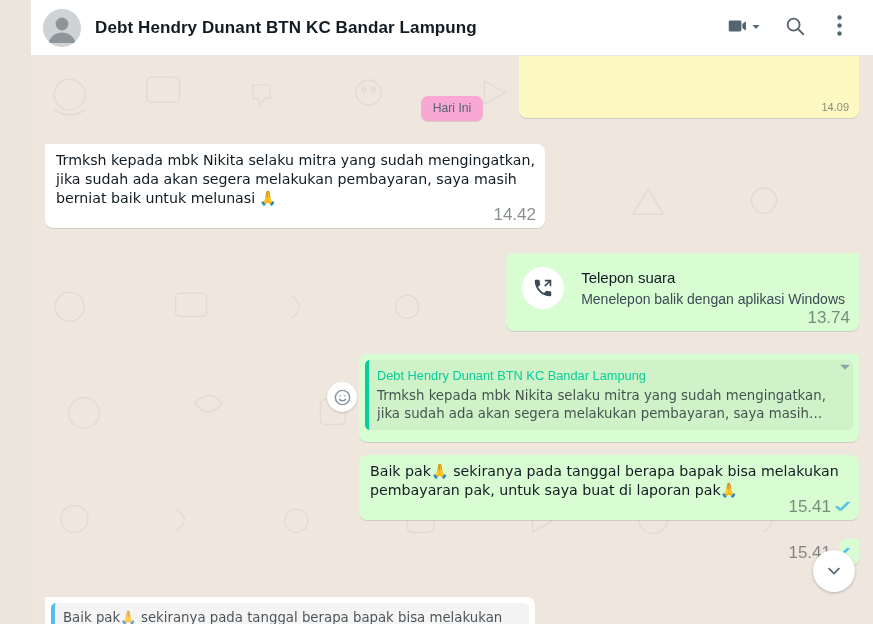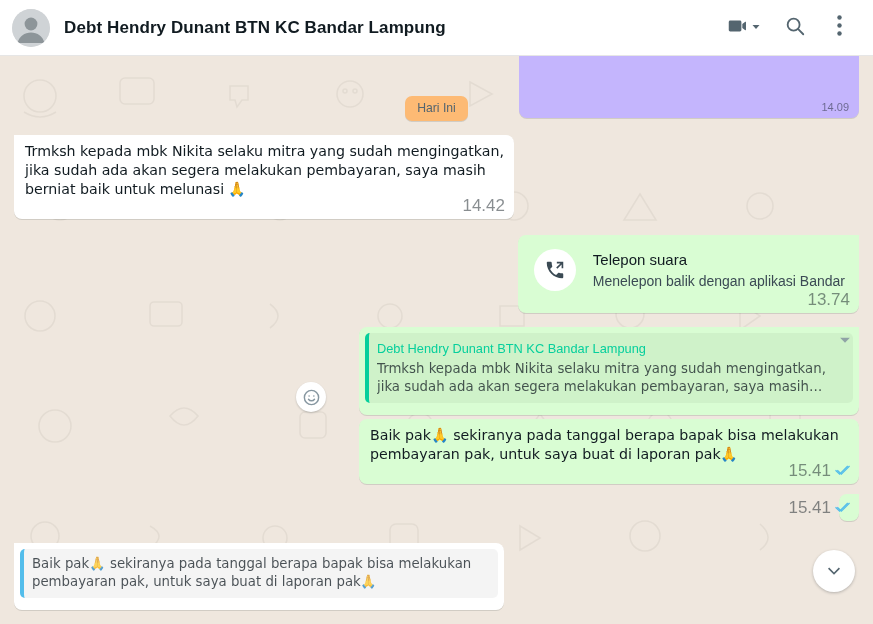--- a/index.html
+++ b/index.html
@@ -8,20 +8,21 @@
     width: 873px; height: 624px;
     overflow: hidden;
     font-family: "Liberation Sans", sans-serif;
     background: #ece5dd;
   }
   .app {
     position: relative;
     width: 873px; height: 624px;
     display: flex; flex-direction: column;
     overflow: hidden;
+    padding-left: 31px;
   }
   
   .header {
     height: 56px; min-height: 56px;
     background: #fff;
     display: flex; align-items: center;
     padding: 0 14px 0 12px;
     border-bottom: 1px solid #e6e6e6;
     position: relative;
     z-index: 5;
@@ -80,34 +81,35 @@
   .bubble {
     position: relative;
     max-width: 500px;
     border-radius: 8px;
     padding: 7px 9px 20px 11px;
     font-size: 14.2px;
     line-height: 19px;
     color: #111b21;
     box-shadow: 0 1px .5px rgba(11,20,26,.13);
     word-wrap: break-word;
+    margin-top: 9px;
   }
   .bubble.in  { background: #ffffff; border-top-left-radius: 0; }
   .bubble.out { background: #d9fdd3; border-top-right-radius: 0; }
   .bubble .time {
     position: absolute;
     right: 9px; bottom: 4px;
     font-size: 17px;
     color: rgba(17,27,33,.5);
     display: flex; align-items: center; gap: 3px;
     white-space: nowrap;
   }
   .ticks { color: #53bdeb; display: inline-flex; }
   .daypill {
-    background: #fdba74;
+    background: #f9a8d4;
     color: #54656f;
     font-size: 12.2px;
     padding: 5px 12px 6px;
     border-radius: 7px;
     box-shadow: 0 1px .5px rgba(11,20,26,.13);
   }
   
   .callbubble {
     display: flex; align-items: center;
     gap: 17px;
@@ -168,21 +170,21 @@
     display: flex; align-items: center; justify-content: center;
     box-shadow: 0 1px 3px rgba(11,20,26,.25);
     color: #54656f; cursor: pointer;
     z-index: 4;
   }
   
   .partial {
     position: absolute;
     top: -48px; right: 14px;
     width: 340px; height: 110px;
-    background: #c4b5fd;
+    background: #fef9c3;
     border-radius: 8px;
     border-top-right-radius: 0;
     box-shadow: 0 1px .5px rgba(11,20,26,.13);
   }
   .partial .time {
     position: absolute; right: 10px; bottom: 5px;
     font-size: 11px; color: rgba(17,27,33,.5);
   }
   .emoji { font-family: "DejaVu Sans", sans-serif; }
 </style>
@@ -302,21 +304,21 @@
       <div class="row out" style="margin-top:16px; margin-bottom:14px;">
         <div class="bubble out callbubble">
           <div class="call-icon">
             <svg width="22" height="22" viewBox="0 0 24 24" fill="currentColor" aria-hidden="true">
               <path d="M6.6 10.8c1.5 2.9 3.7 5.1 6.6 6.6l2.2-2.2c.3-.3.7-.4 1-.2 1.1.4 2.3.6 3.6.6.6 0 1 .4 1 1V20c0 .6-.4 1-1 1C10.6 21 3 13.4 3 4c0-.6.4-1 1-1h3.4c.6 0 1 .4 1 1 0 1.2.2 2.4.6 3.6.1.3 0 .7-.2 1l-2.2 2.2z"></path>
               <path d="M14 3h7v7h-1.8V6.1L14.6 10.7l-1.3-1.3 4.6-4.6H14z"></path>
             </svg>
           </div>
           <div class="call-text">
             <div class="call-title">Telepon suara</div>
-            <div class="call-sub">Menelepon balik dengan aplikasi Bandar</div>
+            <div class="call-sub">Menelepon balik dengan aplikasi Windows</div>
           </div>
           <span class="time">13.74</span>
         </div>
       </div>
 
       <div class="row out" style="margin-bottom:4px;">
         <div class="bubble out quoted" style="max-width:500px; padding-bottom:8px;">
           <div class="chev">
             <svg width="18" height="18" viewBox="0 0 24 24" fill="currentColor" aria-hidden="true">
                 <path d="M12 15.5L5.5 9h13z"></path>

